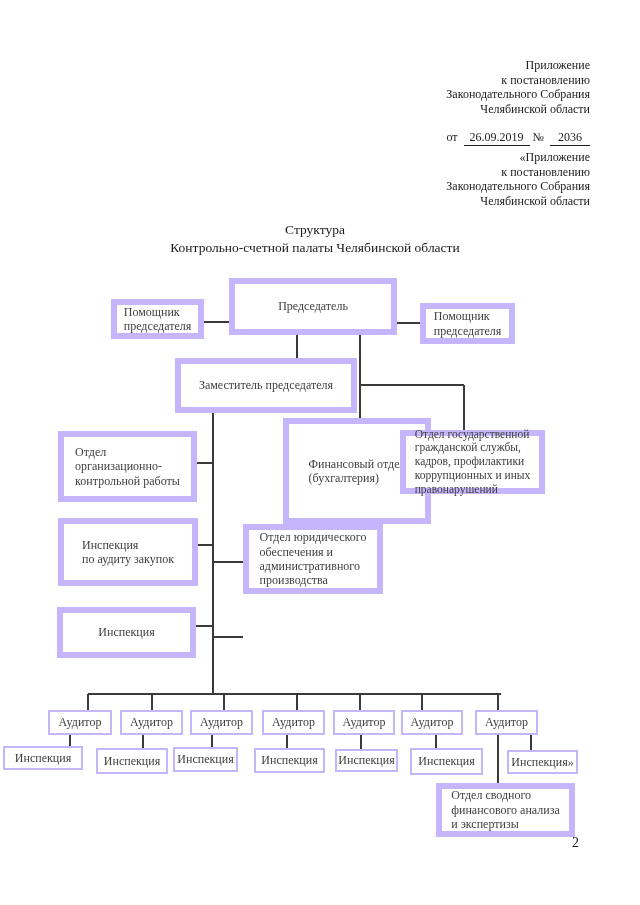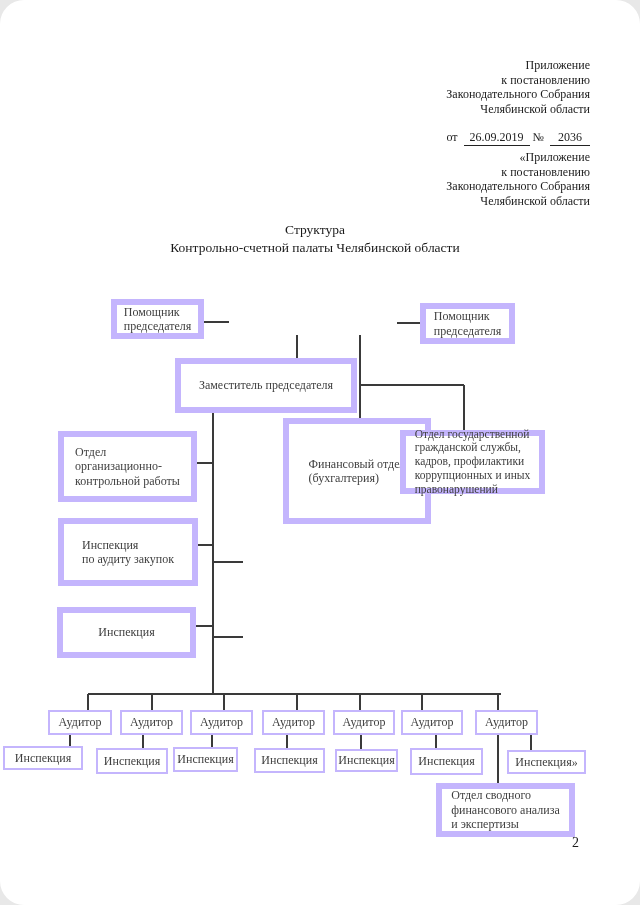--- a/index.html
+++ b/index.html
@@ -3,21 +3,20 @@
 <meta charset="utf-8">
 <style>
   html,body{margin:0;padding:0;background:#e8e8e8;}
   .page{
     position:relative;
     width:640px;height:905px;
     background:#ffffff;
     overflow:hidden;
     font-family:"Liberation Serif","DejaVu Serif",serif;
     color:#1c1c1c;
-    border-radius:24px;
   }
   .connectors{position:absolute;left:0;top:0;}
   .connectors line{stroke:#3a3a3a;stroke-width:1.8;}
   .hdr{
     position:absolute;right:50px;
     text-align:right;
     font-size:12px;line-height:14.6px;
     color:#202020;
   }
   .hdr .date-line span{display:inline-block;}
@@ -108,57 +107,62 @@
     <line x1="143" y1="735" x2="143" y2="749"></line>
     <line x1="212" y1="735" x2="212" y2="748"></line>
     <line x1="287" y1="735" x2="287" y2="749"></line>
     <line x1="361" y1="735" x2="361" y2="750"></line>
     <line x1="436" y1="735" x2="436" y2="749"></line>
     <line x1="531" y1="735" x2="531" y2="751"></line>
 
     <line x1="498" y1="735" x2="498" y2="784"></line>
   </svg>
 
+  <div class="node" style="left:229px;top:278px;width:168px;height:57px;">Председатель</div>
   <div class="node" style="left:111px;top:299px;width:93px;height:40px;">Помощник
 председателя</div>
   <div class="node" style="left:420px;top:303px;width:95px;height:41px;">Помощник
 председателя</div>
   <div class="node" style="left:175px;top:358px;width:182px;height:55px;">Заместитель председателя</div>
 
   <div class="node" style="left:58px;top:431px;width:139px;height:71px;">Отдел
 организационно-
 контрольной работы</div>
   <div class="node" style="left:242px;top:418px;width:148px;height:106px;margin-left:41px;">Финансовый отдел
 (бухгалтерия)</div>
   <div class="node" style="left:400px;top:430px;width:145px;height:64px;font-size:11.5px;">Отдел государственной
 гражданской службы,
 кадров, профилактики
 коррупционных и иных
 правонарушений</div>
 
   <div class="node" style="left:58px;top:518px;width:140px;height:68px;">Инспекция
 по аудиту закупок</div>
+  <div class="node" style="left:243px;top:524px;width:140px;height:70px;">Отдел юридического
+обеспечения и
+административного
+производства</div>
 
   <div class="node" style="left:57px;top:607px;width:139px;height:51px;">Инспекция</div>
 
   <div class="node node-sm" style="left:48px;top:710px;width:64px;height:25px;">Аудитор</div>
   <div class="node node-sm" style="left:120px;top:710px;width:63px;height:25px;">Аудитор</div>
   <div class="node node-sm" style="left:190px;top:710px;width:63px;height:25px;">Аудитор</div>
   <div class="node node-sm" style="left:262px;top:710px;width:63px;height:25px;">Аудитор</div>
   <div class="node node-sm" style="left:333px;top:710px;width:62px;height:25px;">Аудитор</div>
   <div class="node node-sm" style="left:401px;top:710px;width:62px;height:25px;">Аудитор</div>
   <div class="node node-sm" style="left:475px;top:710px;width:63px;height:25px;">Аудитор</div>
 
   <div class="node node-sm" style="left:3px;top:746px;width:80px;height:24px;">Инспекция</div>
   <div class="node node-sm" style="left:96px;top:748px;width:72px;height:26px;">Инспекция</div>
   <div class="node node-sm" style="left:173px;top:747px;width:65px;height:25px;">Инспекция</div>
   <div class="node node-sm" style="left:254px;top:748px;width:71px;height:25px;">Инспекция</div>
   <div class="node node-sm" style="left:335px;top:749px;width:63px;height:23px;">Инспекция</div>
   <div class="node node-sm" style="left:410px;top:748px;width:73px;height:27px;">Инспекция</div>
-  <div class="node node-sm" style="left:507px;top:750px;width:79px;height:24px;">Инспекция»</div>
+  <div class="node node-sm" style="left:507px;top:750px;width:71px;height:24px;">Инспекция»</div>
 
   <div class="node" style="left:436px;top:783px;width:139px;height:54px;font-size:12px;">Отдел сводного
 финансового анализа
 и экспертизы</div>
 
   <div class="pagenum">2</div>
 
 </div>
 
 </body></html>

